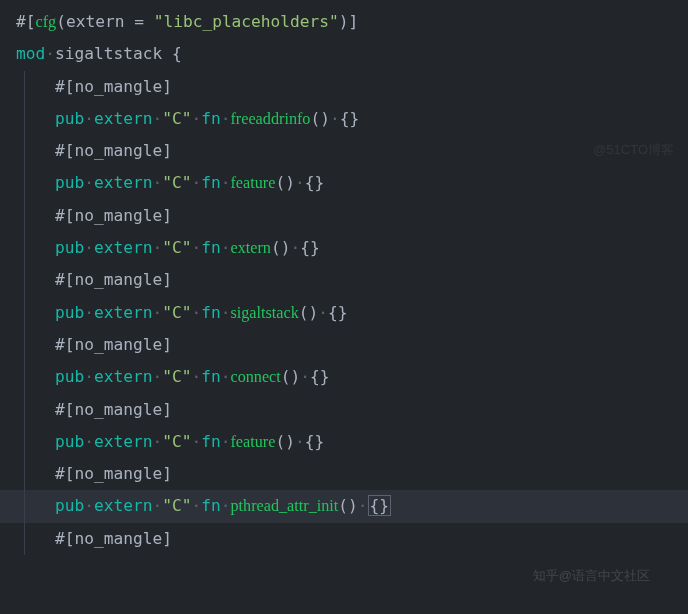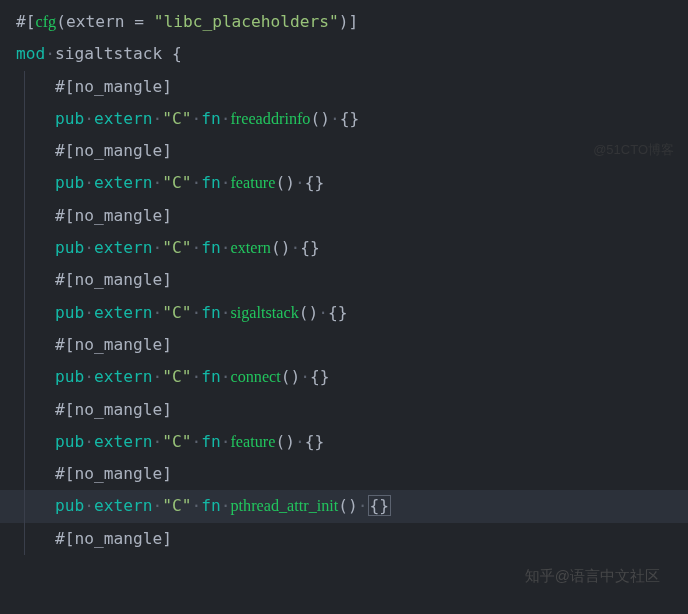--- a/index.html
+++ b/index.html
@@ -40,23 +40,23 @@
     .brace { color: #abb2bf; }
     .punct { color: #abb2bf; }
     .dot { color: #5c6370; }
     .bracket-box {
       border: 1px solid #5c6370;
       padding: 0 1px;
     }
     .watermark {
       position: absolute;
       bottom: 22px;
-      right: 28px;
+      right: 38px;
       color: #555;
-      font-size: 15px;
+      font-size: 13px;
       font-family: sans-serif;
       opacity: 0.7;
       pointer-events: none;
       margin-left: 24px;
     }
     .watermark2 {
       position: absolute;
       top: 134px;
       right: 14px;
       color: #444;

